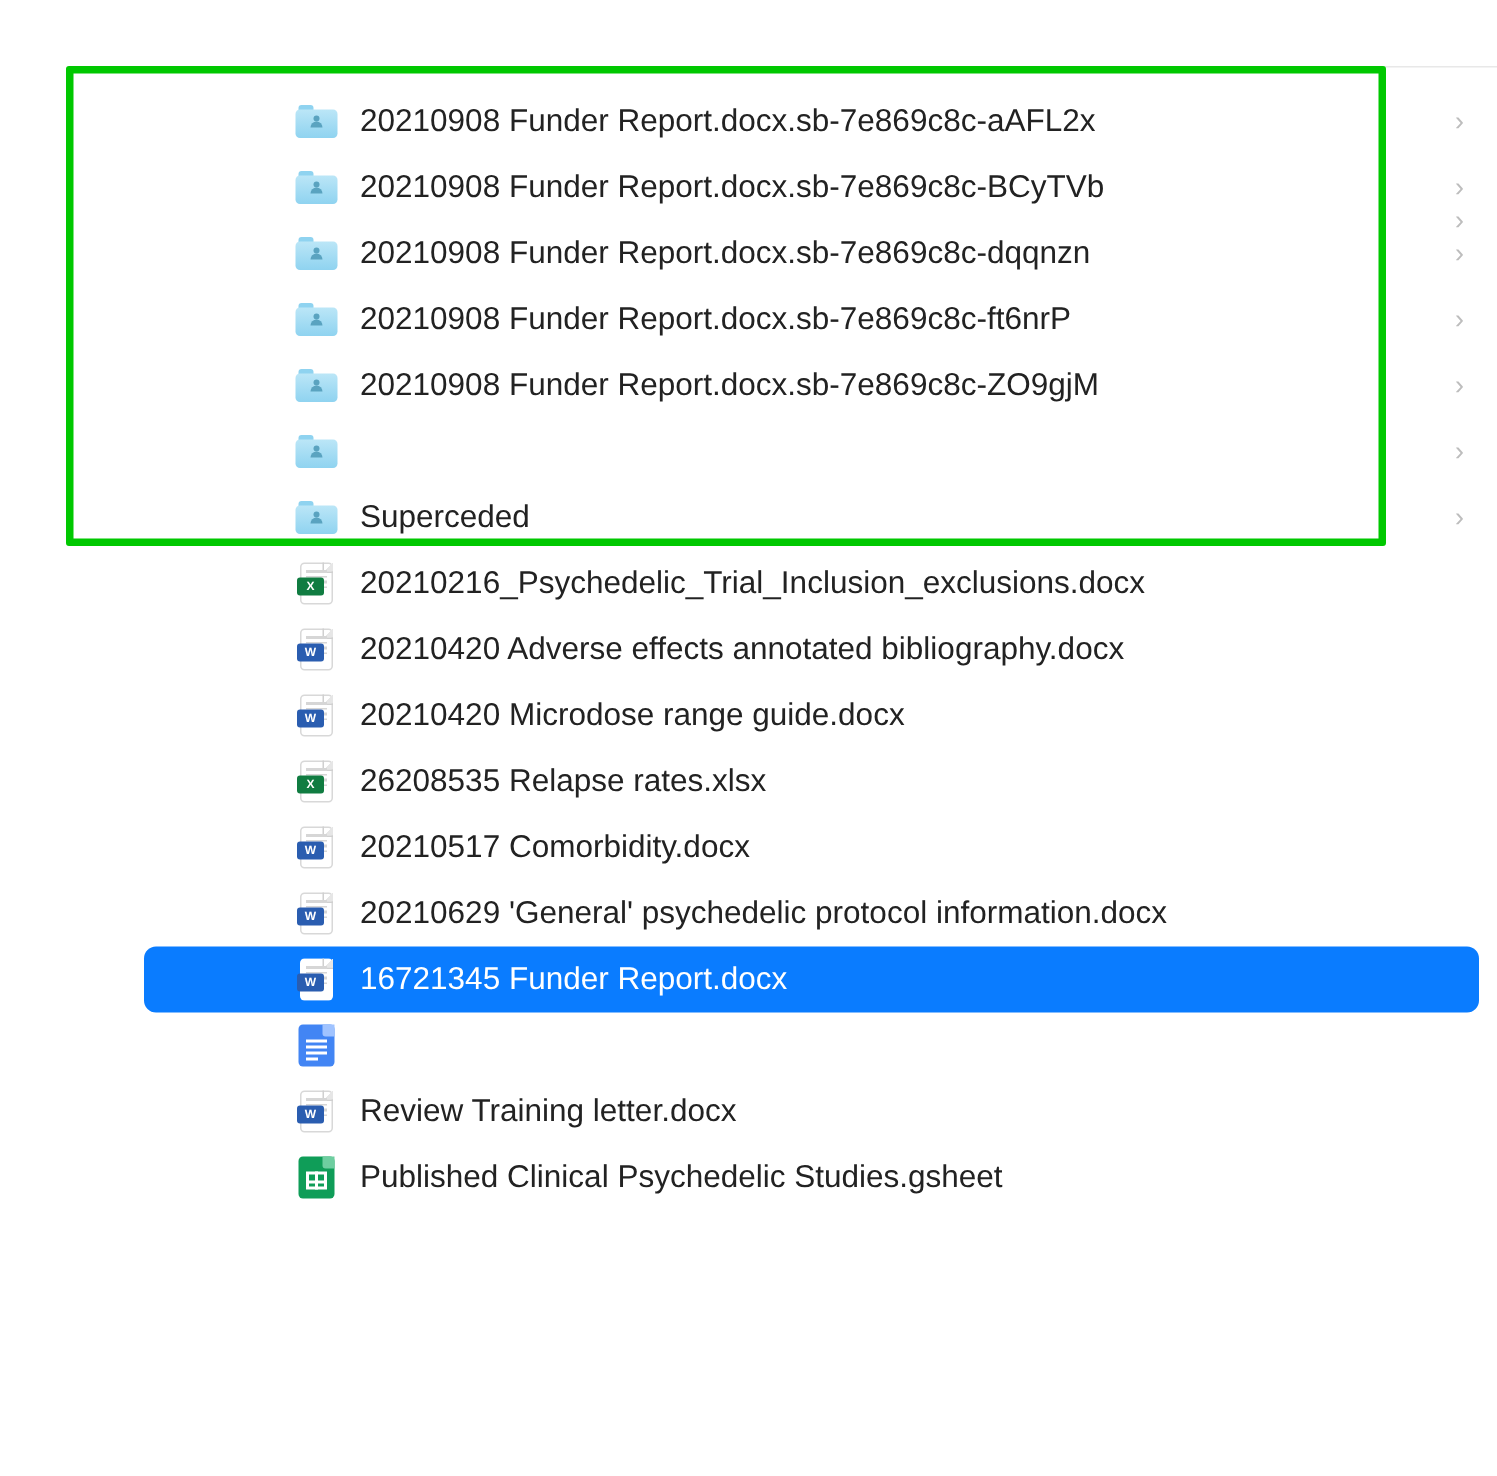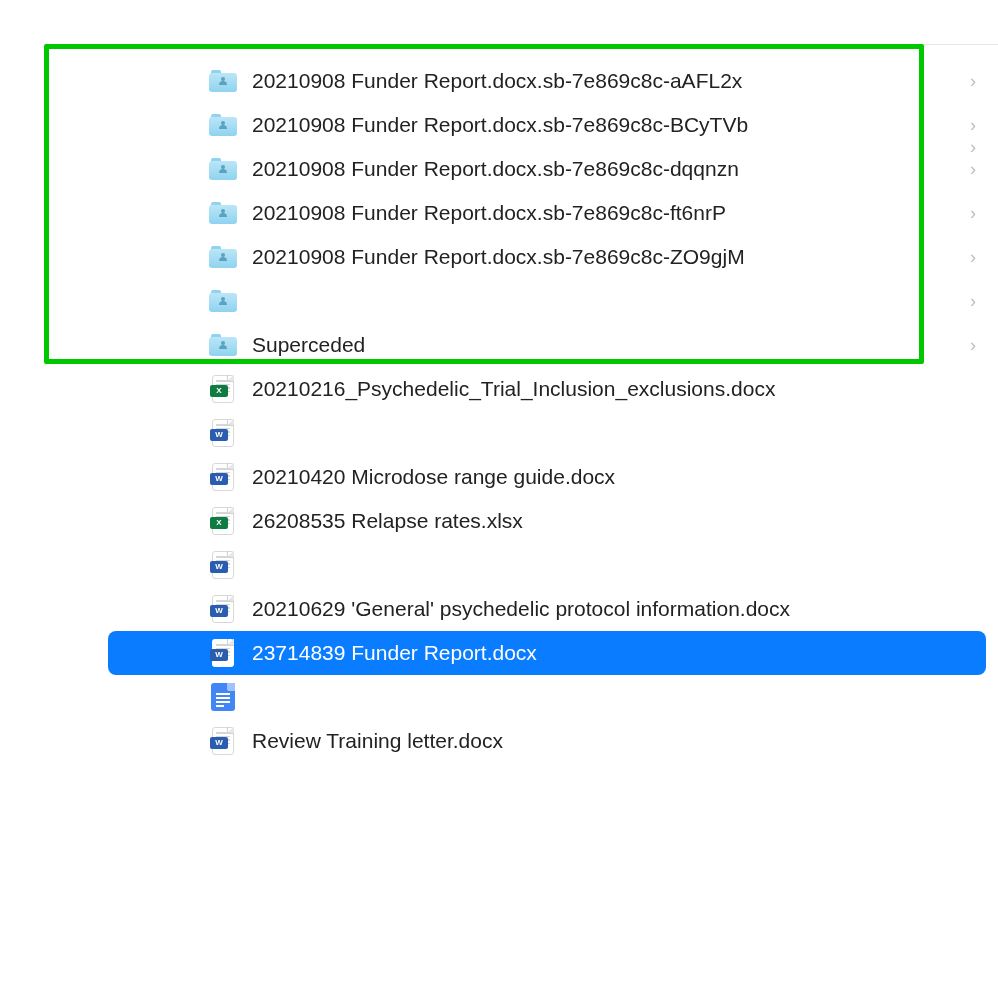--- a/index.html
+++ b/index.html
@@ -26,21 +26,21 @@
     z-index: 5;
   }
   .top-divider {
     height: 1px;
     background: #e8e8e8;
     margin-left: 60px;
     margin-right: 0;
     margin-bottom: 14px;
   }
   .file-list {
-    padding-left: 16px;
+    padding-left: 4px;
   }
   .row {
     display: flex;
     align-items: center;
     height: 44px;
     padding-left: 100px;
     padding-right: 20px;
     font-size: 21px;
     color: #222;
     cursor: default;
@@ -353,20 +353,21 @@
               <div class="fold"></div>
               <div class="lines">
                 <span></span>
                 <span></span>
                 <span></span>
                 <span></span>
               </div>
         <div class="badge word">W</div>
       </div>
     </div>
+          <span class="label">20210420 Adverse effects annotated bibliography.docx</span>
         </div>
       </div>
       <div class="row-wrap">
         <div class="row">
           <div class="icon-wrap">
       <div class="doc-page">
               <div class="fold"></div>
               <div class="lines">
                 <span></span>
                 <span></span>
@@ -403,20 +404,21 @@
               <div class="fold"></div>
               <div class="lines">
                 <span></span>
                 <span></span>
                 <span></span>
                 <span></span>
               </div>
         <div class="badge word">W</div>
       </div>
     </div>
+          <span class="label">20210517 Comorbidity.docx</span>
         </div>
       </div>
       <div class="row-wrap">
         <div class="row">
           <div class="icon-wrap">
       <div class="doc-page">
               <div class="fold"></div>
               <div class="lines">
                 <span></span>
                 <span></span>
@@ -436,21 +438,21 @@
               <div class="fold"></div>
               <div class="lines">
                 <span></span>
                 <span></span>
                 <span></span>
                 <span></span>
               </div>
         <div class="badge word">W</div>
       </div>
     </div>
-          <span class="label">23714839 Funder Report.docx</span>
+          <span class="label">16721345 Funder Report.docx</span>
         </div>
       </div>
       <div class="row-wrap">
         <div class="row">
           <div class="icon-wrap">
       <div class="gdoc">
               <div class="fold"></div>
               <div class="lines">
                 <span></span>
                 <span></span>
@@ -471,14 +473,25 @@
                 <span></span>
                 <span></span>
                 <span></span>
               </div>
         <div class="badge word">W</div>
       </div>
     </div>
           <span class="label">Review Training letter.docx</span>
         </div>
       </div>
+      <div class="row-wrap">
+        <div class="row">
+          <div class="icon-wrap">
+      <div class="gsheet">
+              <div class="fold"></div>
+              <div class="grid"></div>
+            </div>
+    </div>
+          <span class="label">Published Clinical Psychedelic Studies.gsheet</span>
+        </div>
+      </div>
     </div>
 </div>
 
 </body></html>

